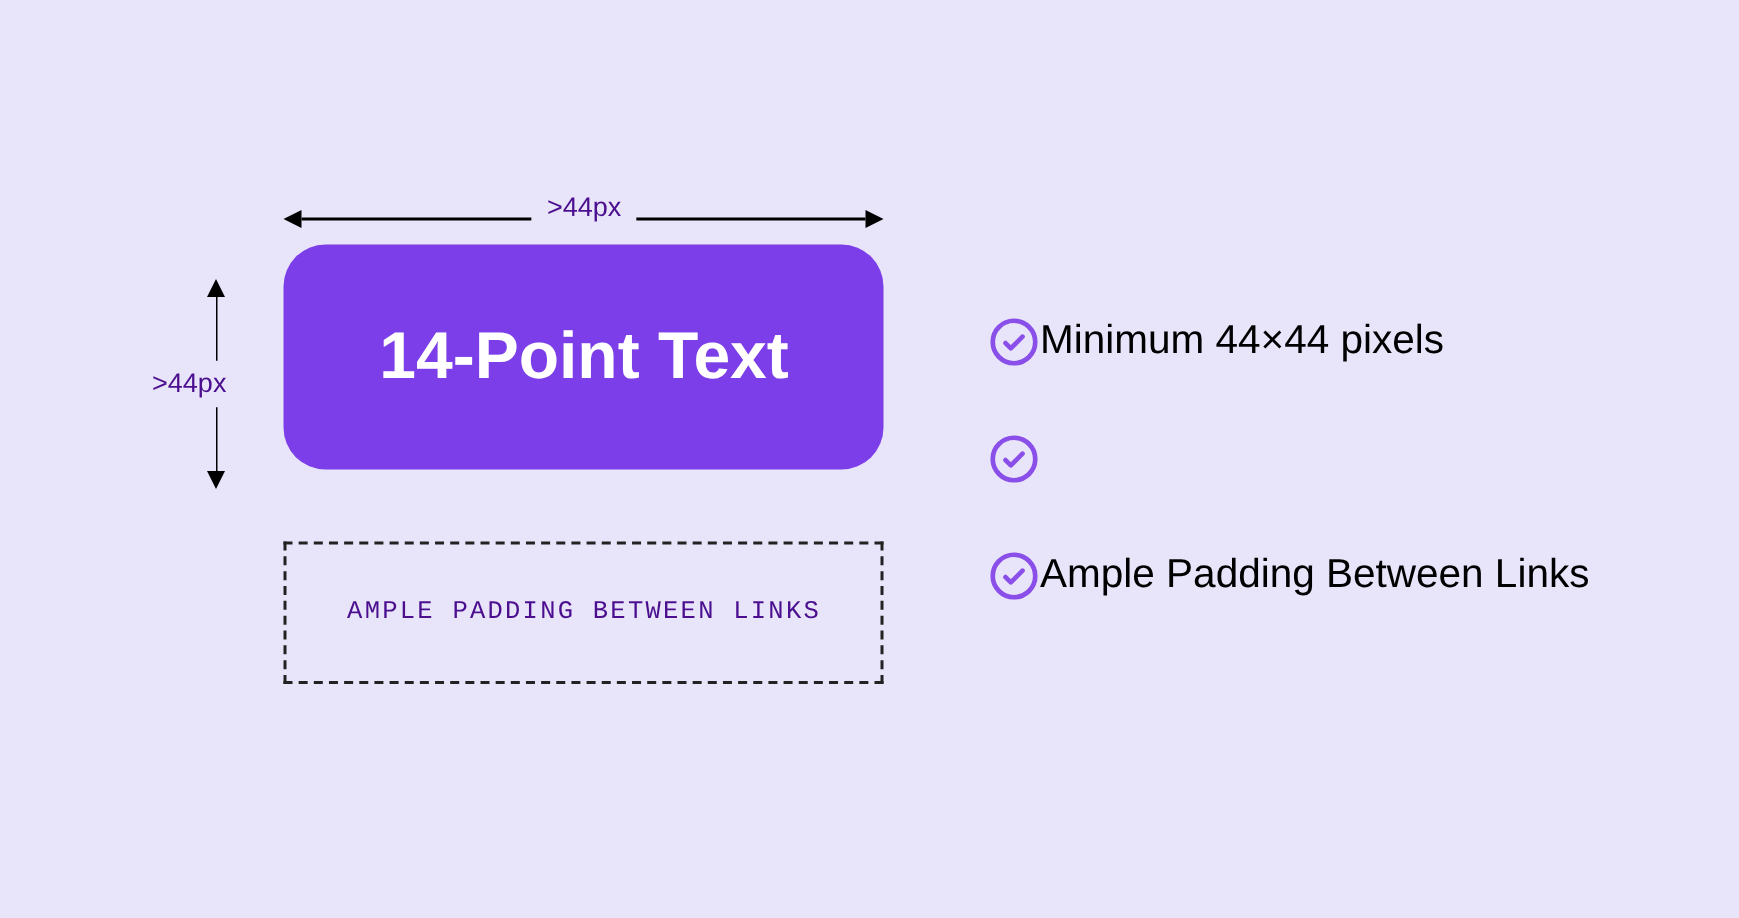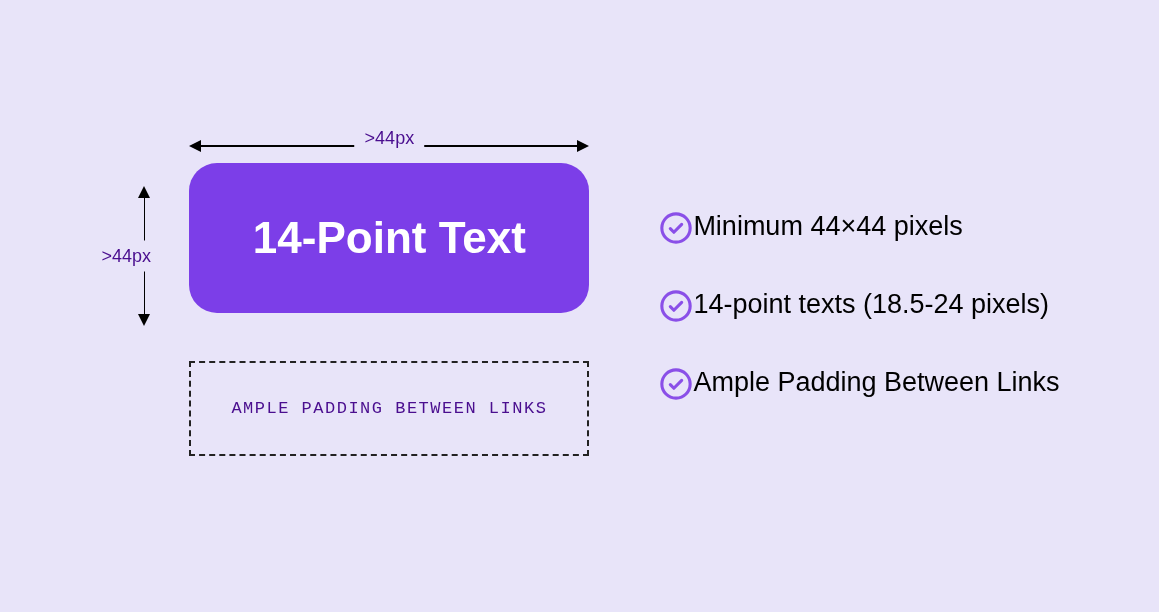--- a/index.html
+++ b/index.html
@@ -195,21 +195,20 @@
     <span class="check-text">Minimum 44×44 pixels</span>
   </div>
 
   <div class="check-item">
     <span class="check-icon">
       <svg viewBox="0 0 24 24" fill="none" stroke="#8A4FE8" stroke-width="2.2">
         <circle cx="12" cy="12" r="10"></circle>
         <path d="M8 12.5l2.5 2.5L16 9.5" stroke-linecap="round" stroke-linejoin="round"></path>
       </svg>
     </span>
-    <span class="check-text">14-point texts (18.5-24 pixels)</span>
   </div>
 
   <div class="check-item">
     <span class="check-icon">
       <svg viewBox="0 0 24 24" fill="none" stroke="#8A4FE8" stroke-width="2.2">
         <circle cx="12" cy="12" r="10"></circle>
         <path d="M8 12.5l2.5 2.5L16 9.5" stroke-linecap="round" stroke-linejoin="round"></path>
       </svg>
     </span>
     <span class="check-text">Ample Padding Between Links</span>

